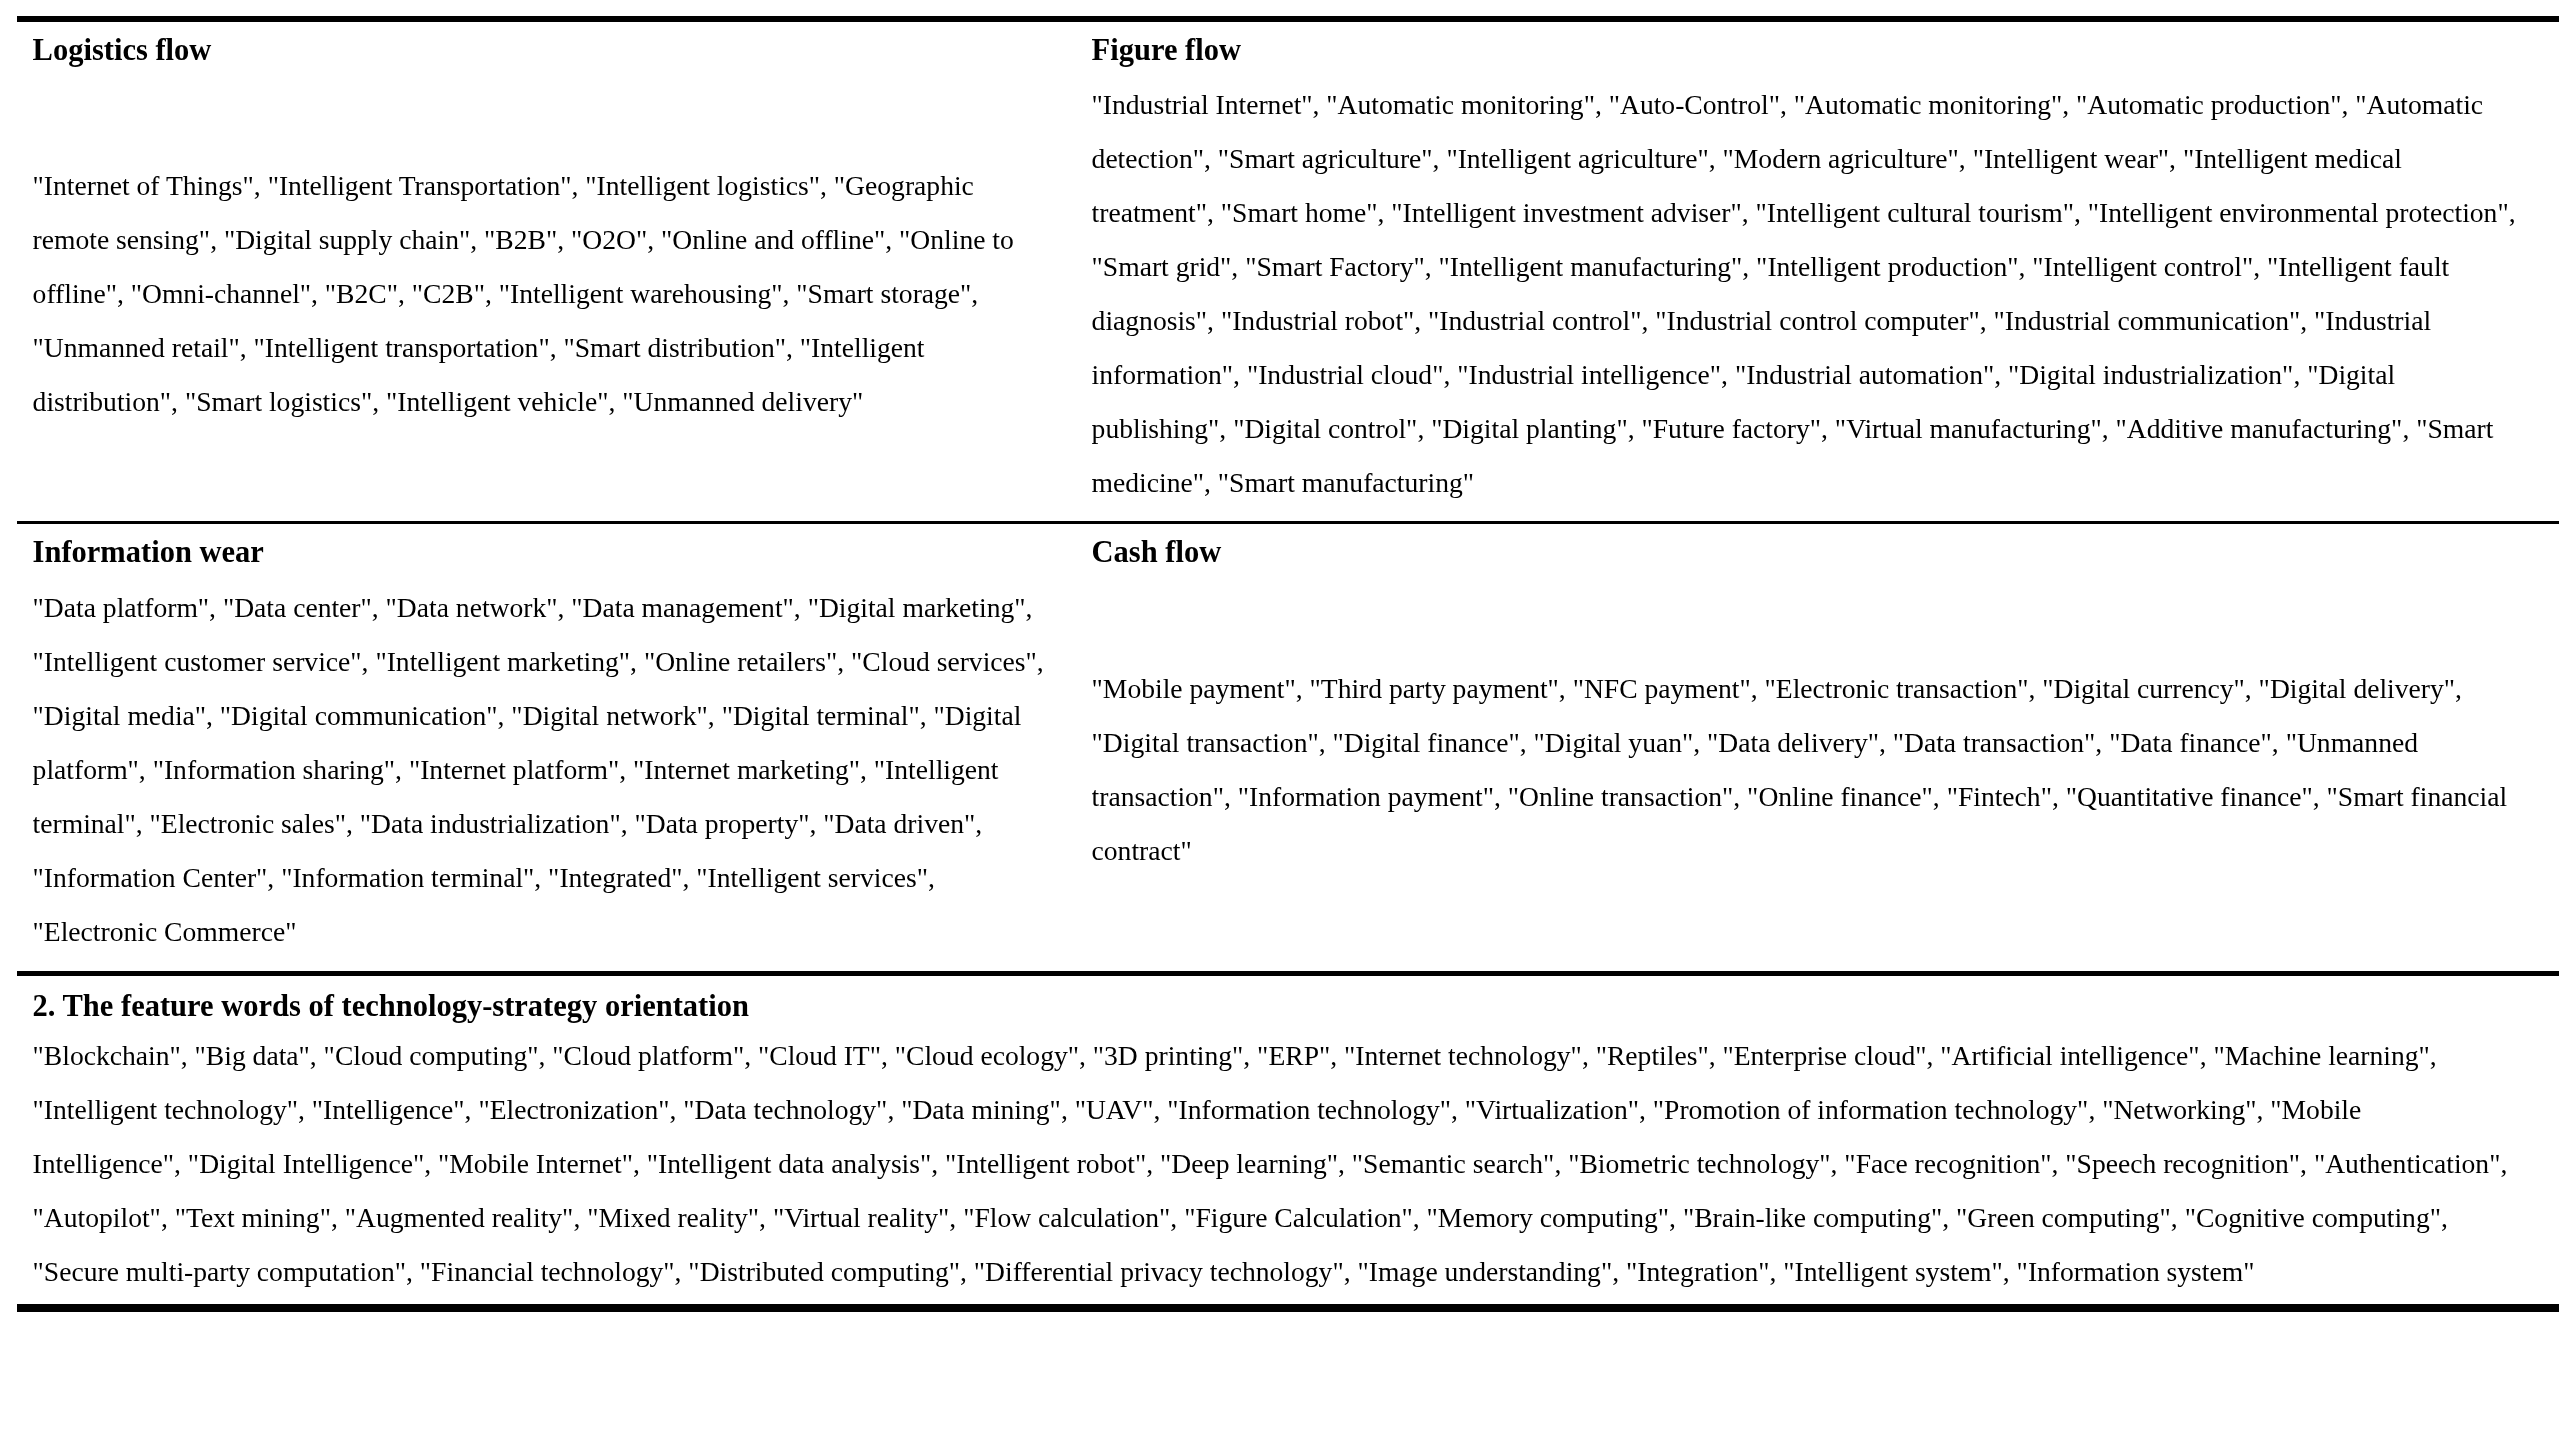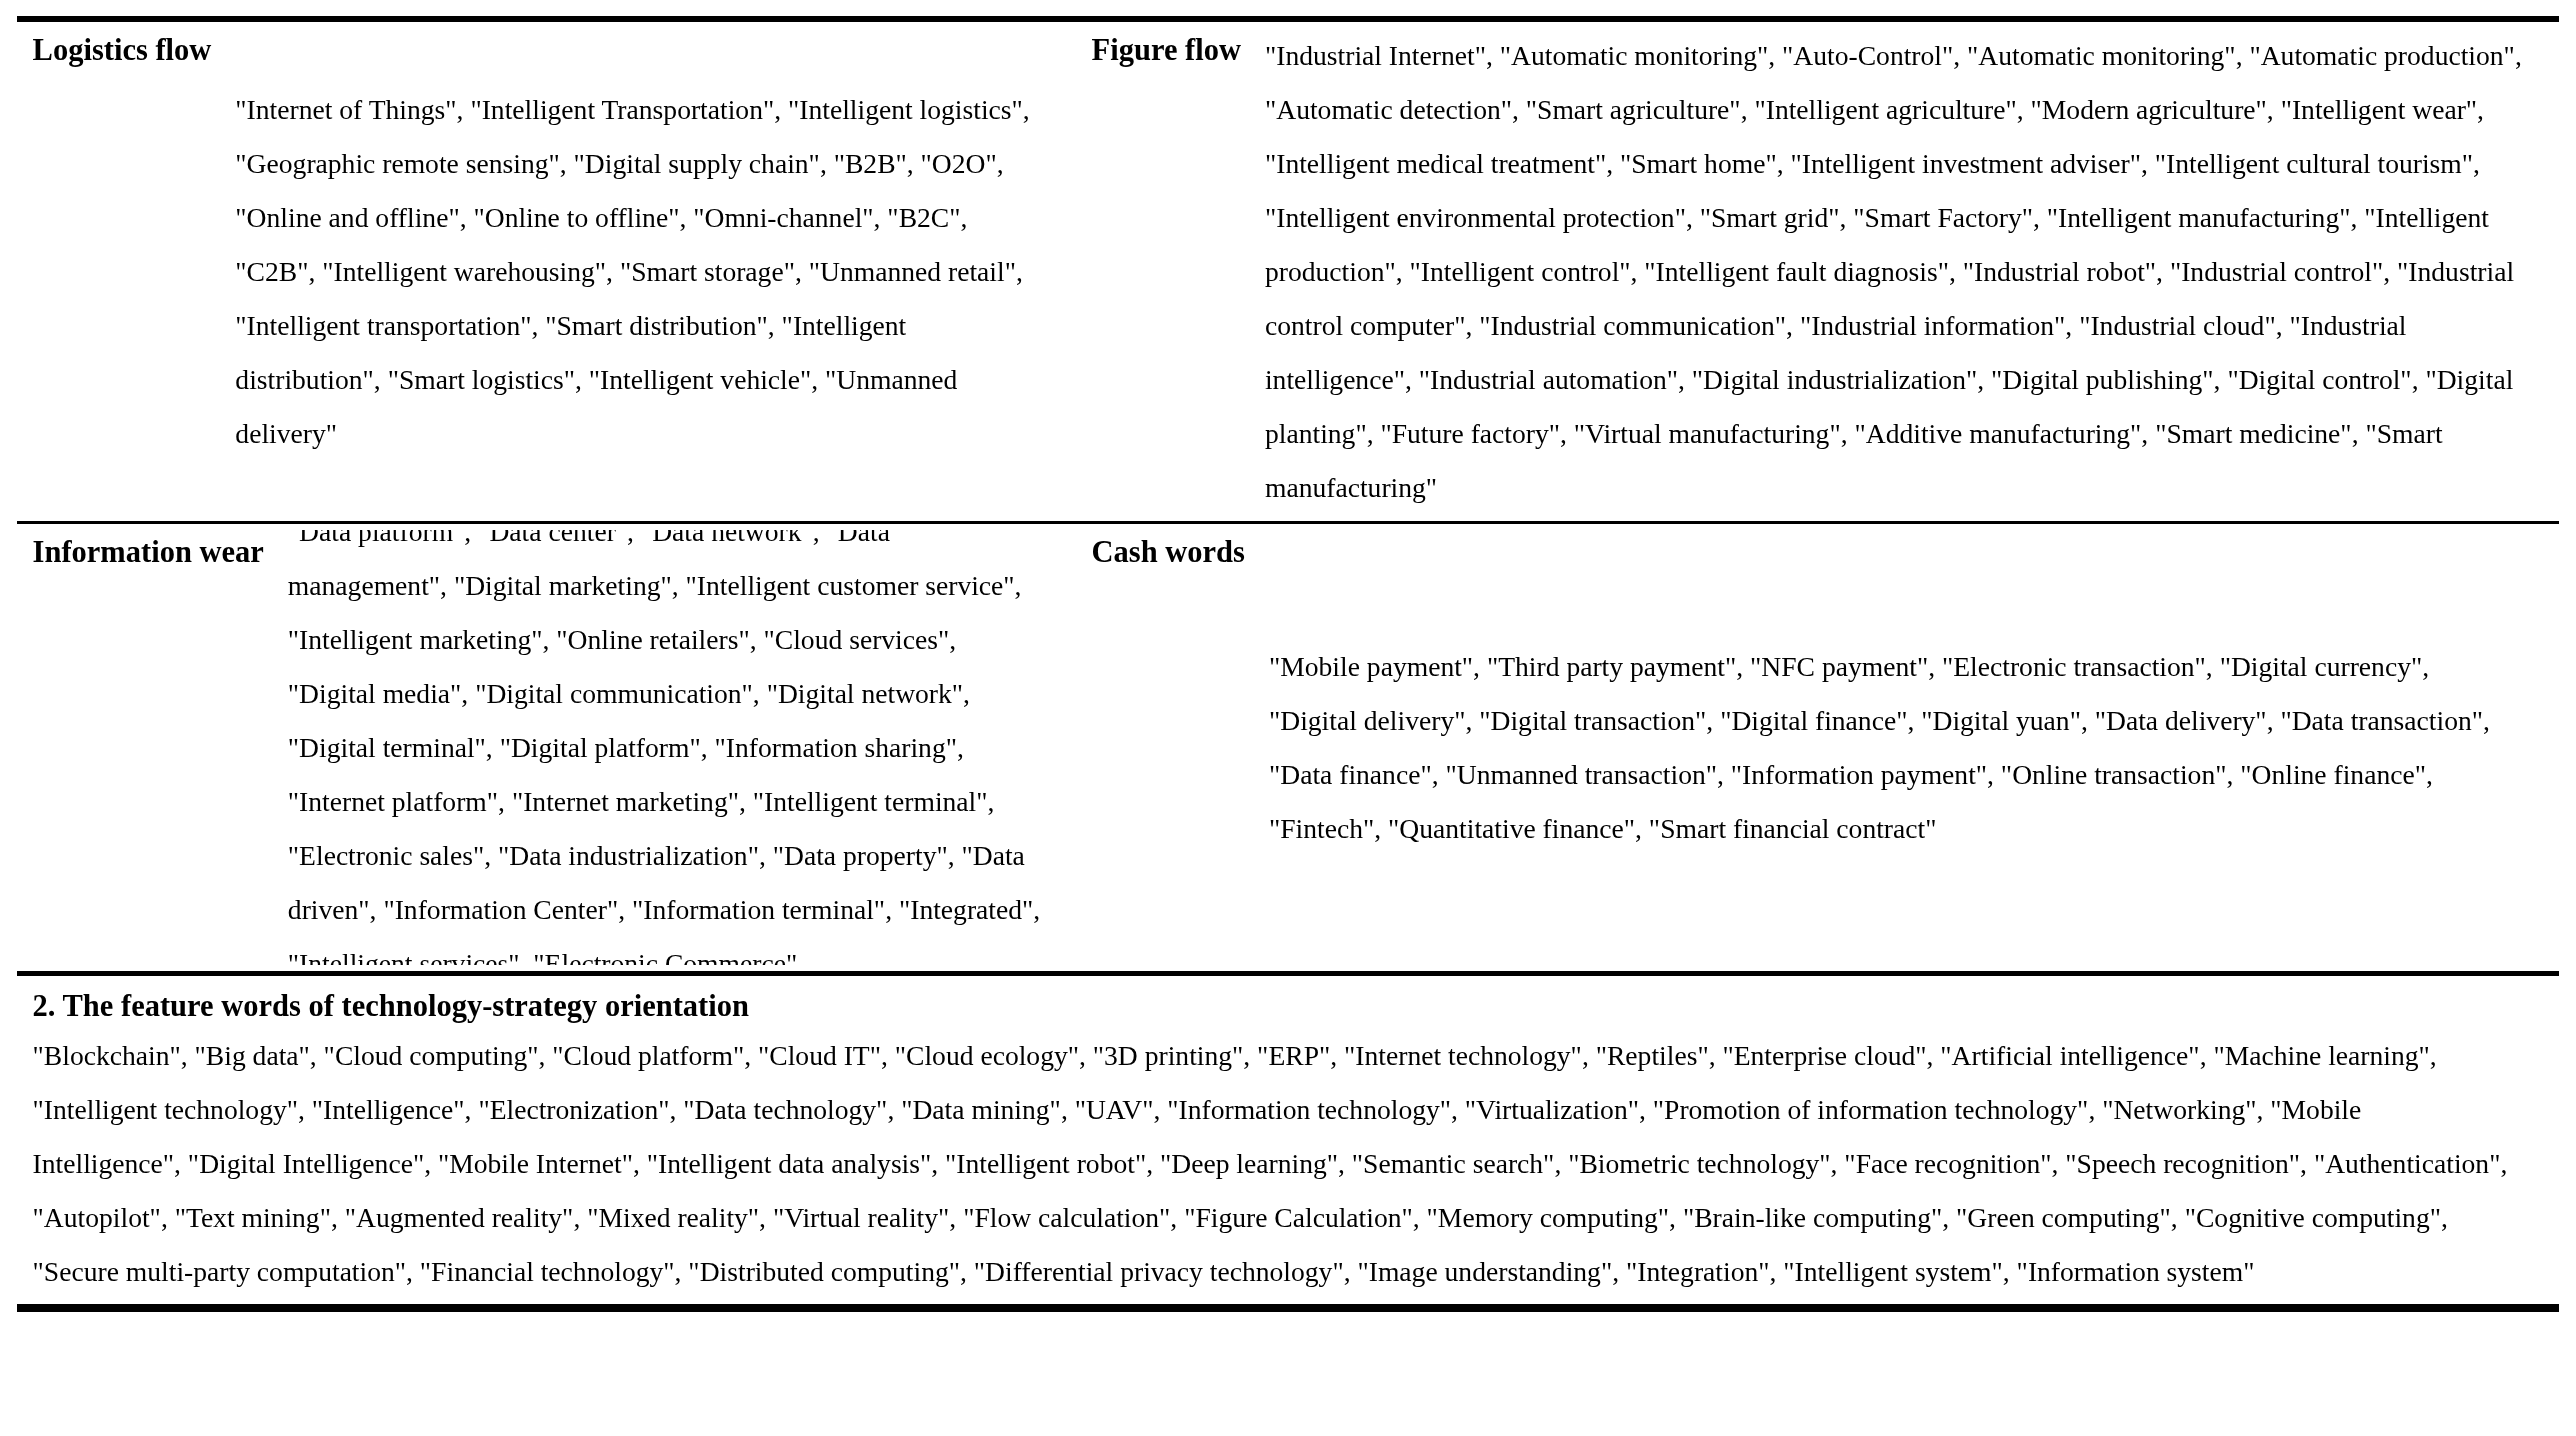--- a/index.html
+++ b/index.html
@@ -36,24 +36,23 @@
   .cells-row.first {
     height: 499px;
     border-bottom: 3.6px solid #000;
   }
   .cells-row.second {
     height: 447px;
     border-bottom: 5.1px solid #000;
   }
   .cell {
     display: flex;
-    flex-direction: row;
+    flex-direction: column;
     box-sizing: border-box;
     overflow: hidden;
-    gap: 24px;
   }
   .cell.left {
     width: 1059px;
     flex: none;
     padding: 5.8px 29px 5.8px 15.2px;
   }
   .cell.right {
     flex: 1;
     padding: 5.8px 36px 5.8px 15.2px;
   }
@@ -110,21 +109,21 @@
   </div>
 
   <div class="row cells-row second">
     <div class="cell left">
       <div class="cell-label">Information wear</div>
       <div class="cell-words-area">
         <div class="words">"Data platform", "Data center", "Data network", "Data management", "Digital marketing", "Intelligent customer service", "Intelligent marketing", "Online retailers", "Cloud services", "Digital media", "Digital communication", "Digital network", "Digital terminal", "Digital platform", "Information sharing", "Internet platform", "Internet marketing", "Intelligent terminal", "Electronic sales", "Data industrialization", "Data property", "Data driven", "Information Center", "Information terminal", "Integrated", "Intelligent services", "Electronic Commerce"</div>
       </div>
     </div>
     <div class="cell right">
-      <div class="cell-label">Cash words</div>
+      <div class="cell-label">Cash flow</div>
       <div class="cell-words-area">
         <div class="words">"Mobile payment", "Third party payment", "NFC payment", "Electronic transaction", "Digital currency", "Digital delivery", "Digital transaction", "Digital finance", "Digital yuan", "Data delivery", "Data transaction", "Data finance", "Unmanned transaction", "Information payment", "Online transaction", "Online finance", "Fintech", "Quantitative finance", "Smart financial contract"</div>
       </div>
     </div>
   </div>
 
   <div class="row section2-row">
     <div class="section2-title">2. The feature words of technology-strategy orientation</div>
     <div class="section2-words words">"Blockchain", "Big data", "Cloud computing", "Cloud platform", "Cloud IT", "Cloud ecology", "3D printing", "ERP", "Internet technology", "Reptiles", "Enterprise cloud", "Artificial intelligence", "Machine learning", "Intelligent technology", "Intelligence", "Electronization", "Data technology", "Data mining", "UAV", "Information technology", "Virtualization", "Promotion of information technology", "Networking", "Mobile Intelligence", "Digital Intelligence", "Mobile Internet", "Intelligent data analysis", "Intelligent robot", "Deep learning", "Semantic search", "Biometric technology", "Face recognition", "Speech recognition", "Authentication", "Autopilot", "Text mining", "Augmented reality", "Mixed reality", "Virtual reality", "Flow calculation", "Figure Calculation", "Memory computing", "Brain-like computing", "Green computing", "Cognitive computing", "Secure multi-party computation", "Financial technology", "Distributed computing", "Differential privacy technology", "Image understanding", "Integration", "Intelligent system", "Information system"</div>
   </div>

